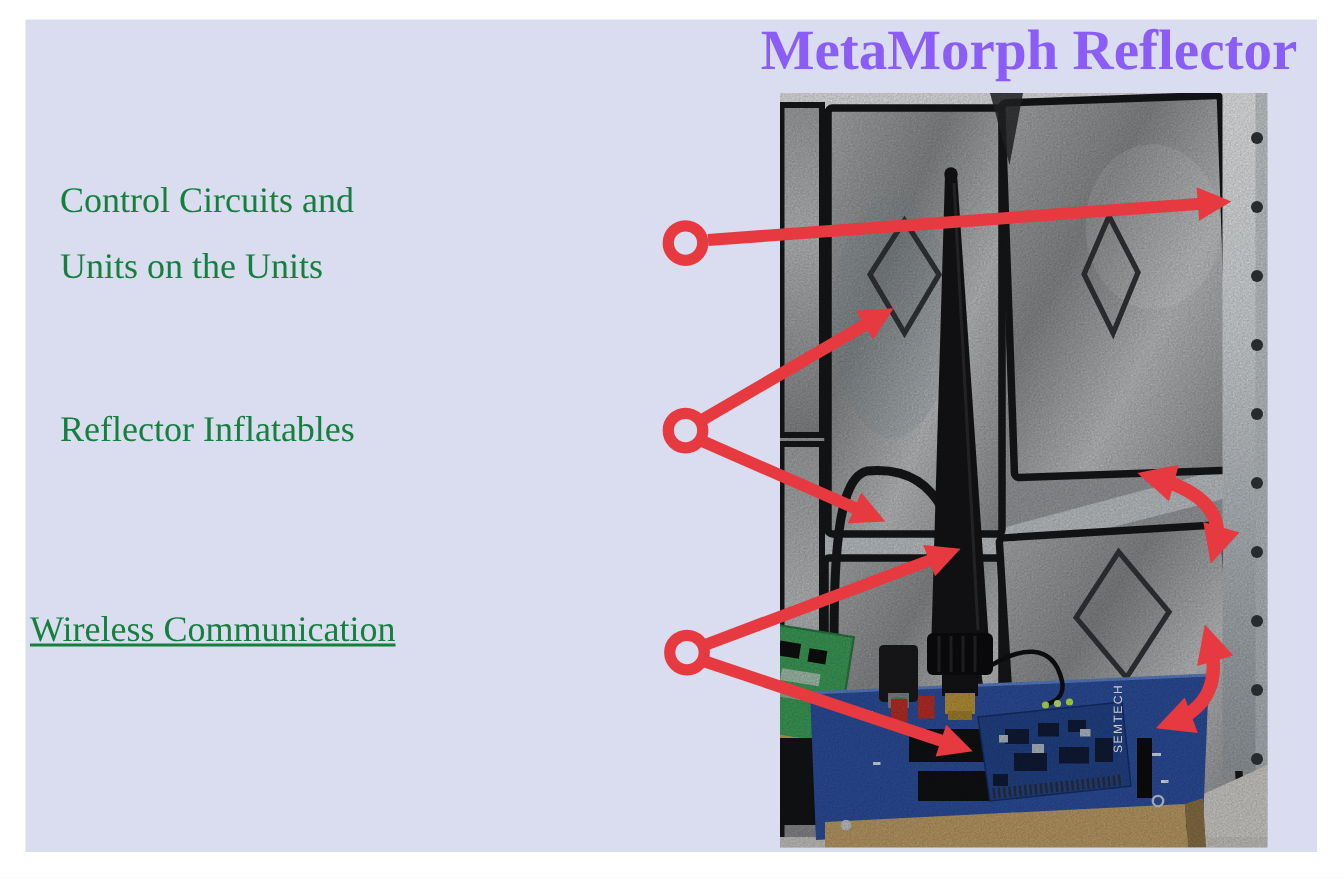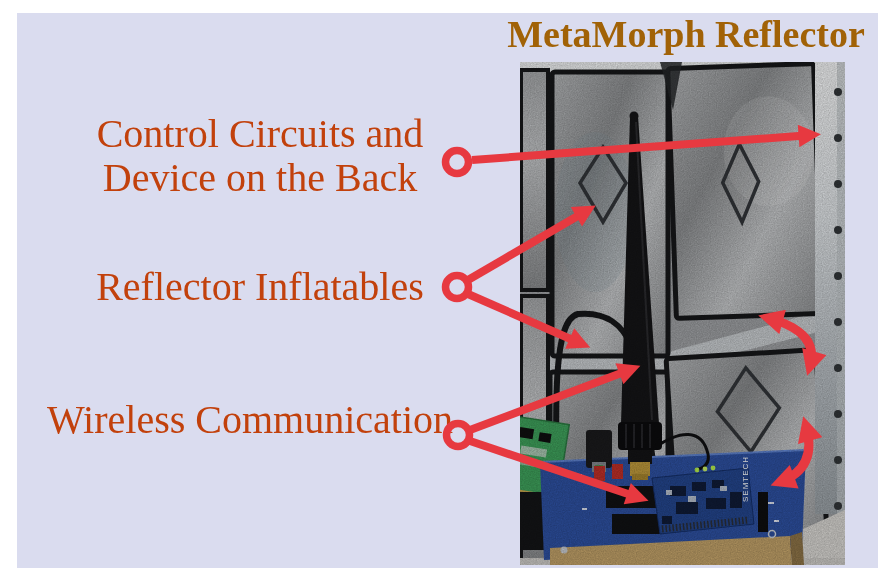--- a/index.html
+++ b/index.html
@@ -1,24 +1,24 @@
 <!DOCTYPE html>
 <html><head>
 <meta charset="utf-8">
 <style>
   html,body{margin:0;padding:0;background:#ffffff;}
   .page{position:relative;width:896px;height:585px;background:#ffffff;overflow:hidden;
         font-family:"Liberation Serif", serif;}
   .figure-bg{position:absolute;left:17px;top:13px;width:861px;height:555px;background:#dadcef;}
   .fig-title{position:absolute;left:500px;top:12px;width:372px;text-align:center;
-             font-size:38px;font-weight:bold;color:#a16207;letter-spacing:0px;}
-  .fig-label{position:absolute;text-align:center;font-size:40px;line-height:44px;color:#c2410c;}
+             font-size:38px;font-weight:bold;color:#8b5cf6;letter-spacing:0px;}
+  .fig-label{position:absolute;text-align:left;font-size:24px;line-height:44px;color:#15803d;}
   .lbl-control{left:40px;top:112px;width:440px;}
   .lbl-inflatables{left:40px;top:265px;width:440px;}
-  .lbl-wireless{left:20px;top:398px;width:460px;}
+  .lbl-wireless{left:20px;top:398px;width:460px;text-decoration:underline;}
   .photo{position:absolute;left:520px;top:62px;width:325px;height:503px;}
   .overlay{position:absolute;left:0;top:0;width:896px;height:585px;pointer-events:none;}
 </style>
 </head>
 <body>
 
 <div class="page">
 
   <div class="figure-bg"></div>
 
@@ -170,21 +170,21 @@
       <circle cx="193" cy="406" r="2.4" fill="#b8f04e"></circle>
     </g>
 
     <rect x="0" y="0" width="325" height="503" filter="url(#grain)" opacity="0.28"></rect>
   </svg>
 
   <div class="fig-title">MetaMorph Reflector</div>
 
   <div class="fig-label lbl-control">
     <div>Control Circuits and</div>
-    <div>Device on the Back</div>
+    <div>Units on the Units</div>
   </div>
 
   <div class="fig-label lbl-inflatables">
     <div>Reflector Inflatables</div>
   </div>
 
   <div class="fig-label lbl-wireless">
     <div>Wireless Communication</div>
   </div>
 

